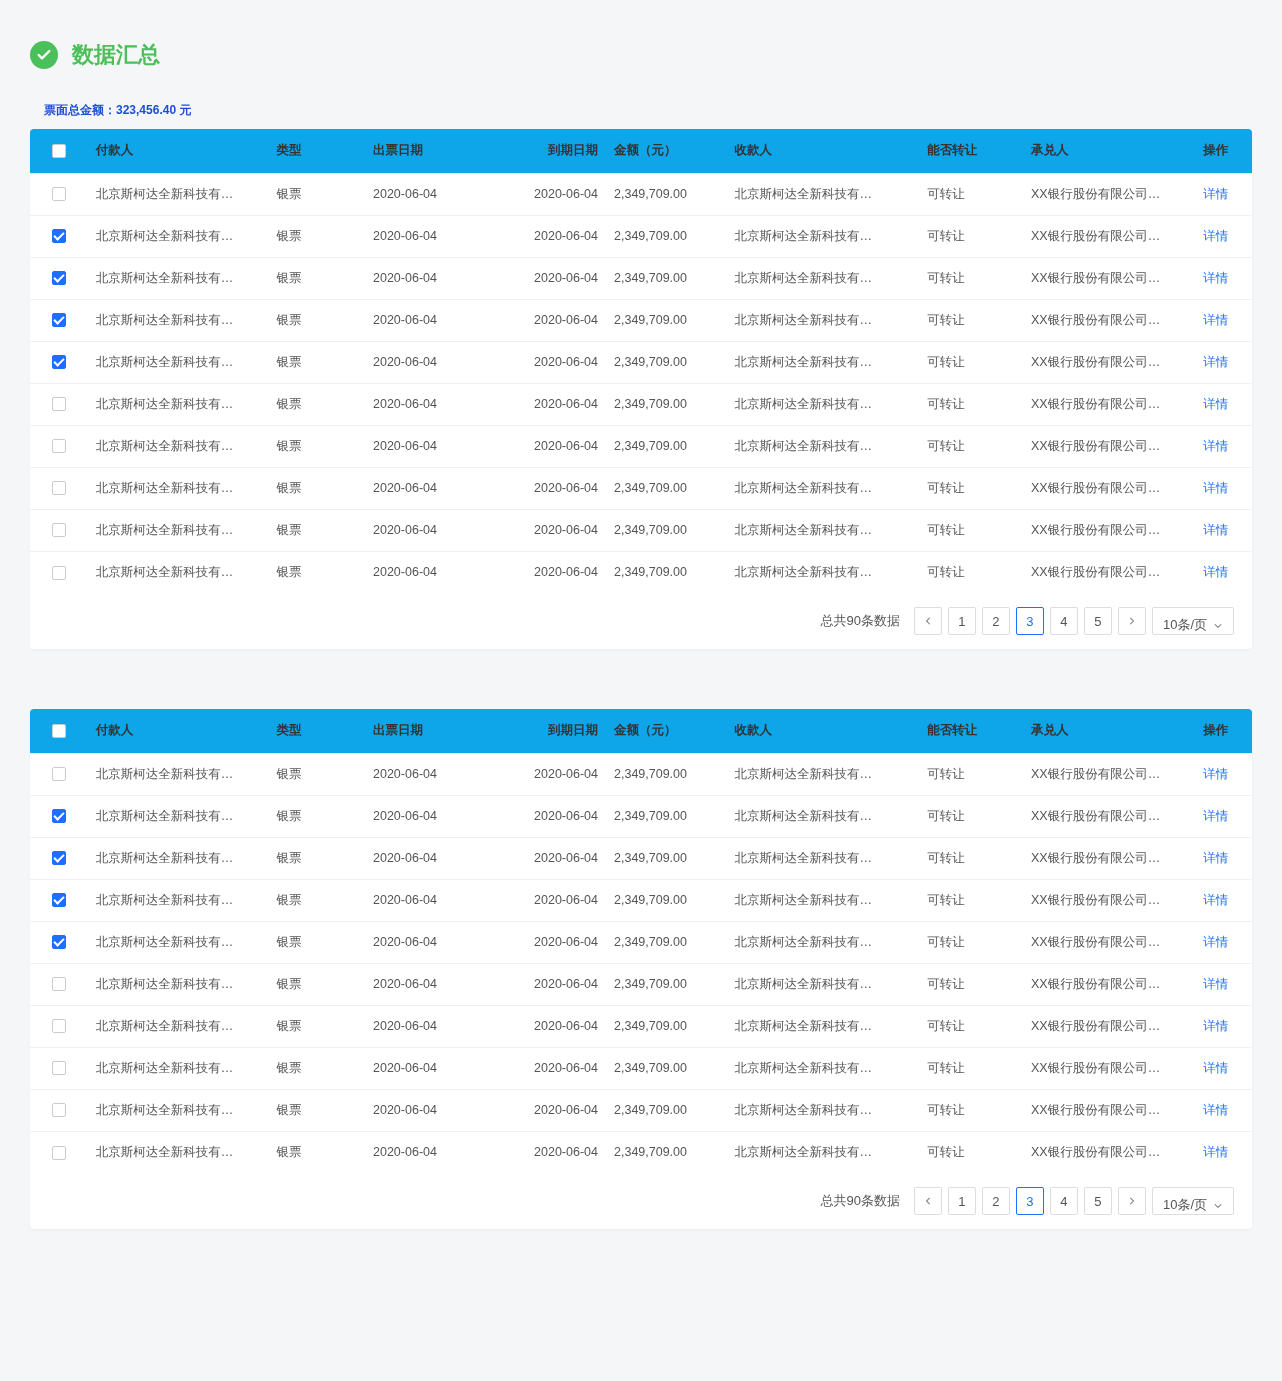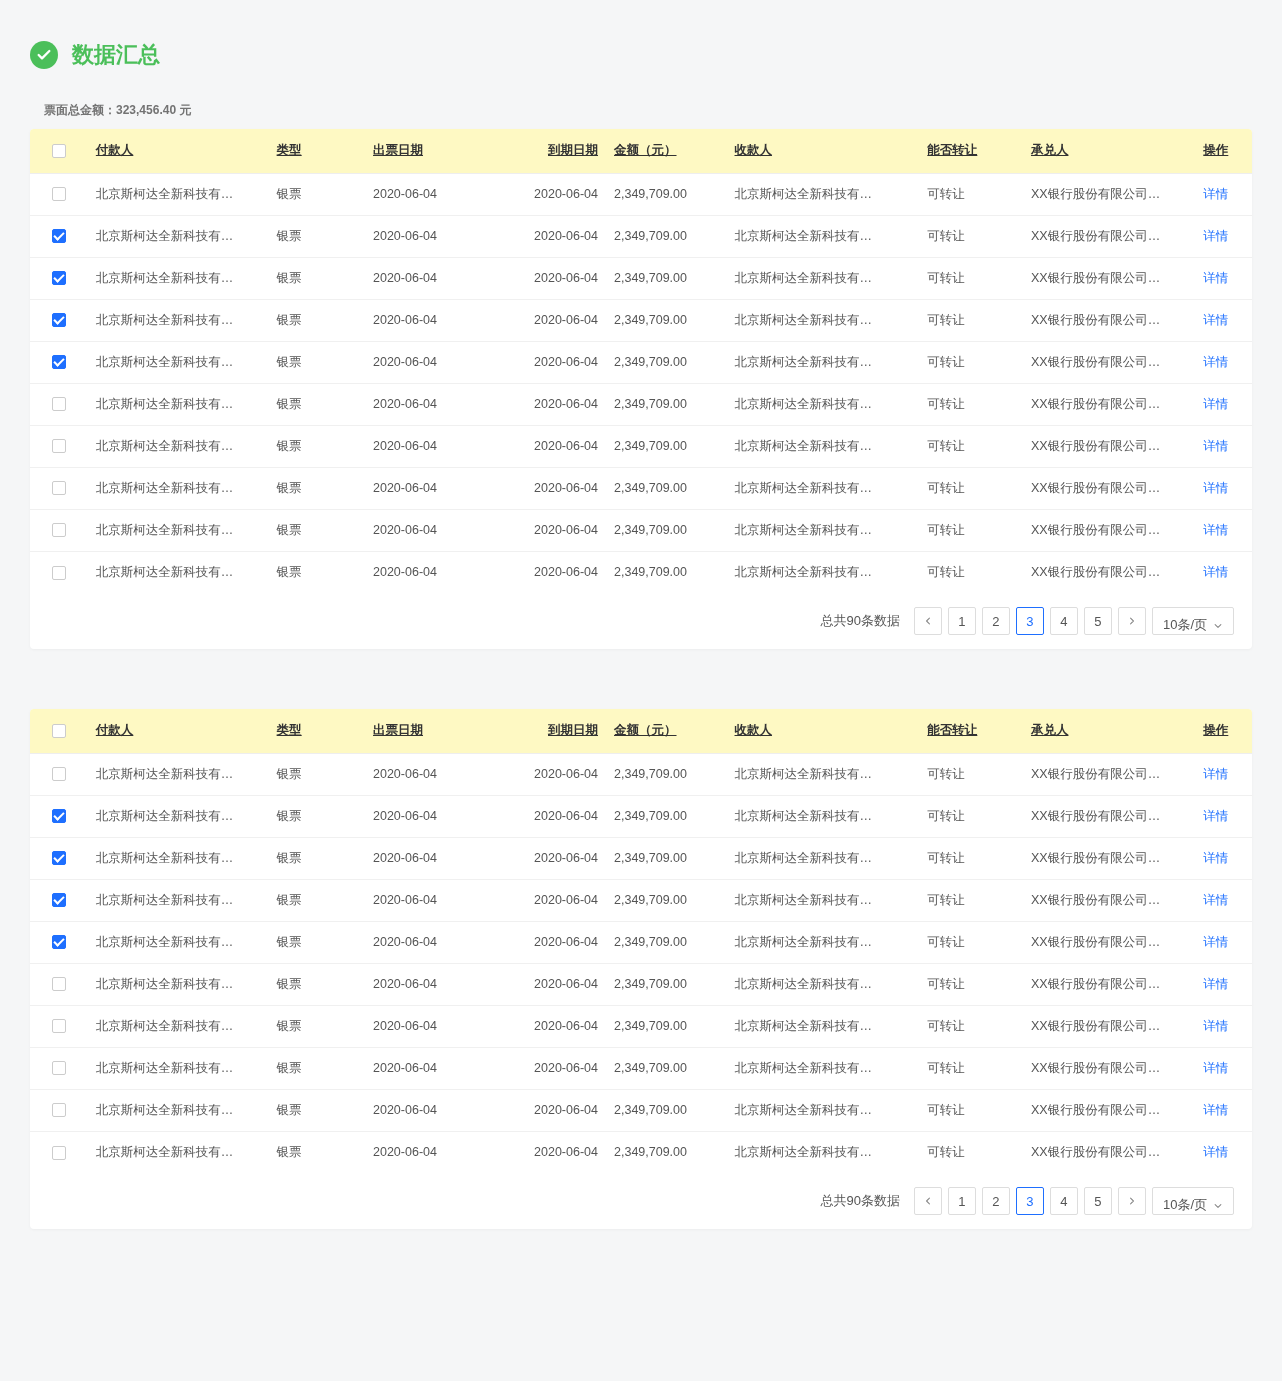--- a/index.html
+++ b/index.html
@@ -33,41 +33,40 @@
   .section-icon.red { background: #e7474d; }
   .section-icon svg { width: 16px; height: 16px; }
   .section-title {
     font-size: 22px;
     font-weight: 600;
   }
   .section-title.green { color: #4bbf5a; }
   .section-title.red { color: #e7474d; }
   .summary-line {
     font-size: 12px;
-    color: #737373;
+    color: #1d4ed8;
     margin-bottom: 10px;
     padding-left: 14px;
     font-weight: 600;
     margin-top: 32px;
   }
   .summary-line .amount { font-weight: 700; }
   .card {
     background: #fff;
     border-radius: 4px;
     box-shadow: 0 1px 3px rgba(0,0,0,0.04);
     overflow: hidden;
   }
   table {
     width: 100%;
     border-collapse: collapse;
     table-layout: fixed;
   }
   thead {
-    background: #fef9c3;
-    text-decoration: underline;
+    background: #0ea5e9;
   }
   th, td {
     text-align: left;
     padding: 0 8px;
     font-size: 12.5px;
     white-space: nowrap;
     overflow: hidden;
     text-overflow: ellipsis;
   }
   th {

